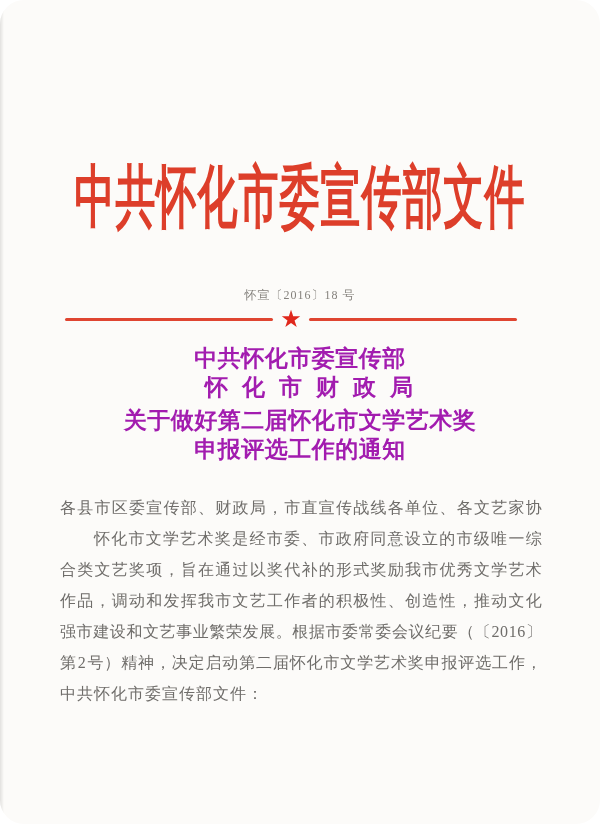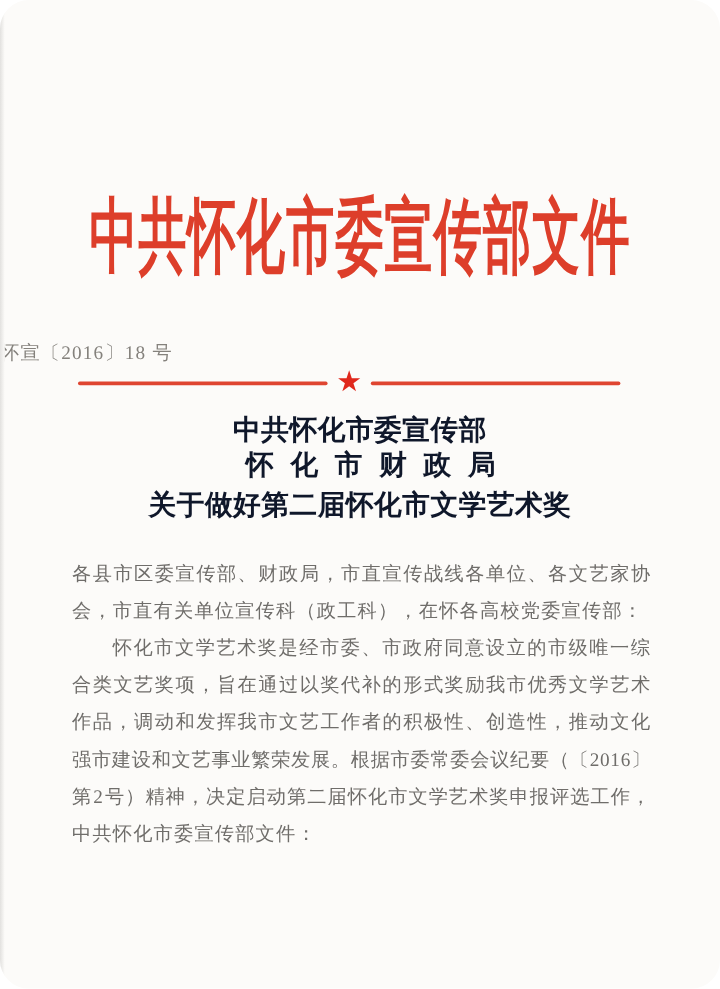--- a/index.html
+++ b/index.html
@@ -33,21 +33,22 @@
     font-weight: bold;
     color: #dd3e2a;
     letter-spacing: 1px;
     transform: scaleY(1.7);
     transform-origin: center center;
     white-space: nowrap;
   }
   
   .doc-number {
     margin-top: 64px;
-    font-size: 16px;
+    text-align: center;
+    font-size: 12px;
     line-height: 22px;
     letter-spacing: 1px;
     color: #84817c;
   }
   
   .rule {
     margin: 2px 83px 0 65px;
     height: 22px;
     display: flex;
     align-items: center;
@@ -61,21 +62,21 @@
   .rule .star {
     color: #e0281c;
     font-size: 24px;
     line-height: 22px;
     padding: 0 7px;
   }
   
   .heading {
     margin-top: 14px;
     text-align: center;
-    color: #0f172a;
+    color: #a21caf;
     font-weight: bold;
     font-size: 23px;
   }
   .heading .hline {
     line-height: 29px;
     letter-spacing: 0.5px;
   }
   .heading .spread {
     letter-spacing: 14px;
     padding-left: 32px; 
@@ -120,20 +121,21 @@
   <div class="rule">
     <div class="seg"></div>
     <div class="star">★</div>
     <div class="seg"></div>
   </div>
 
   <div class="heading">
     <div class="hline">中共怀化市委宣传部</div>
     <div class="hline spread">怀化市财政局</div>
     <div class="hline subject-gap">关于做好第二届怀化市文学艺术奖</div>
+    <div class="hline">申报评选工作的通知</div>
   </div>
 
   <div class="body-block">
     <div class="bline jchars">
         <span>各</span>
         <span>县</span>
         <span>市</span>
         <span>区</span>
         <span>委</span>
         <span>宣</span>
@@ -153,21 +155,20 @@
         <span>各</span>
         <span>单</span>
         <span>位</span>
         <span>、</span>
         <span>各</span>
         <span>文</span>
         <span>艺</span>
         <span>家</span>
         <span>协</span>
       </div>
-    <div class="bline plain">会，市直有关单位宣传科（政工科），在怀各高校党委宣传部：</div>
     <div class="bline jchars indent">
         <span>怀</span>
         <span>化</span>
         <span>市</span>
         <span>文</span>
         <span>学</span>
         <span>艺</span>
         <span>术</span>
         <span>奖</span>
         <span>是</span>

